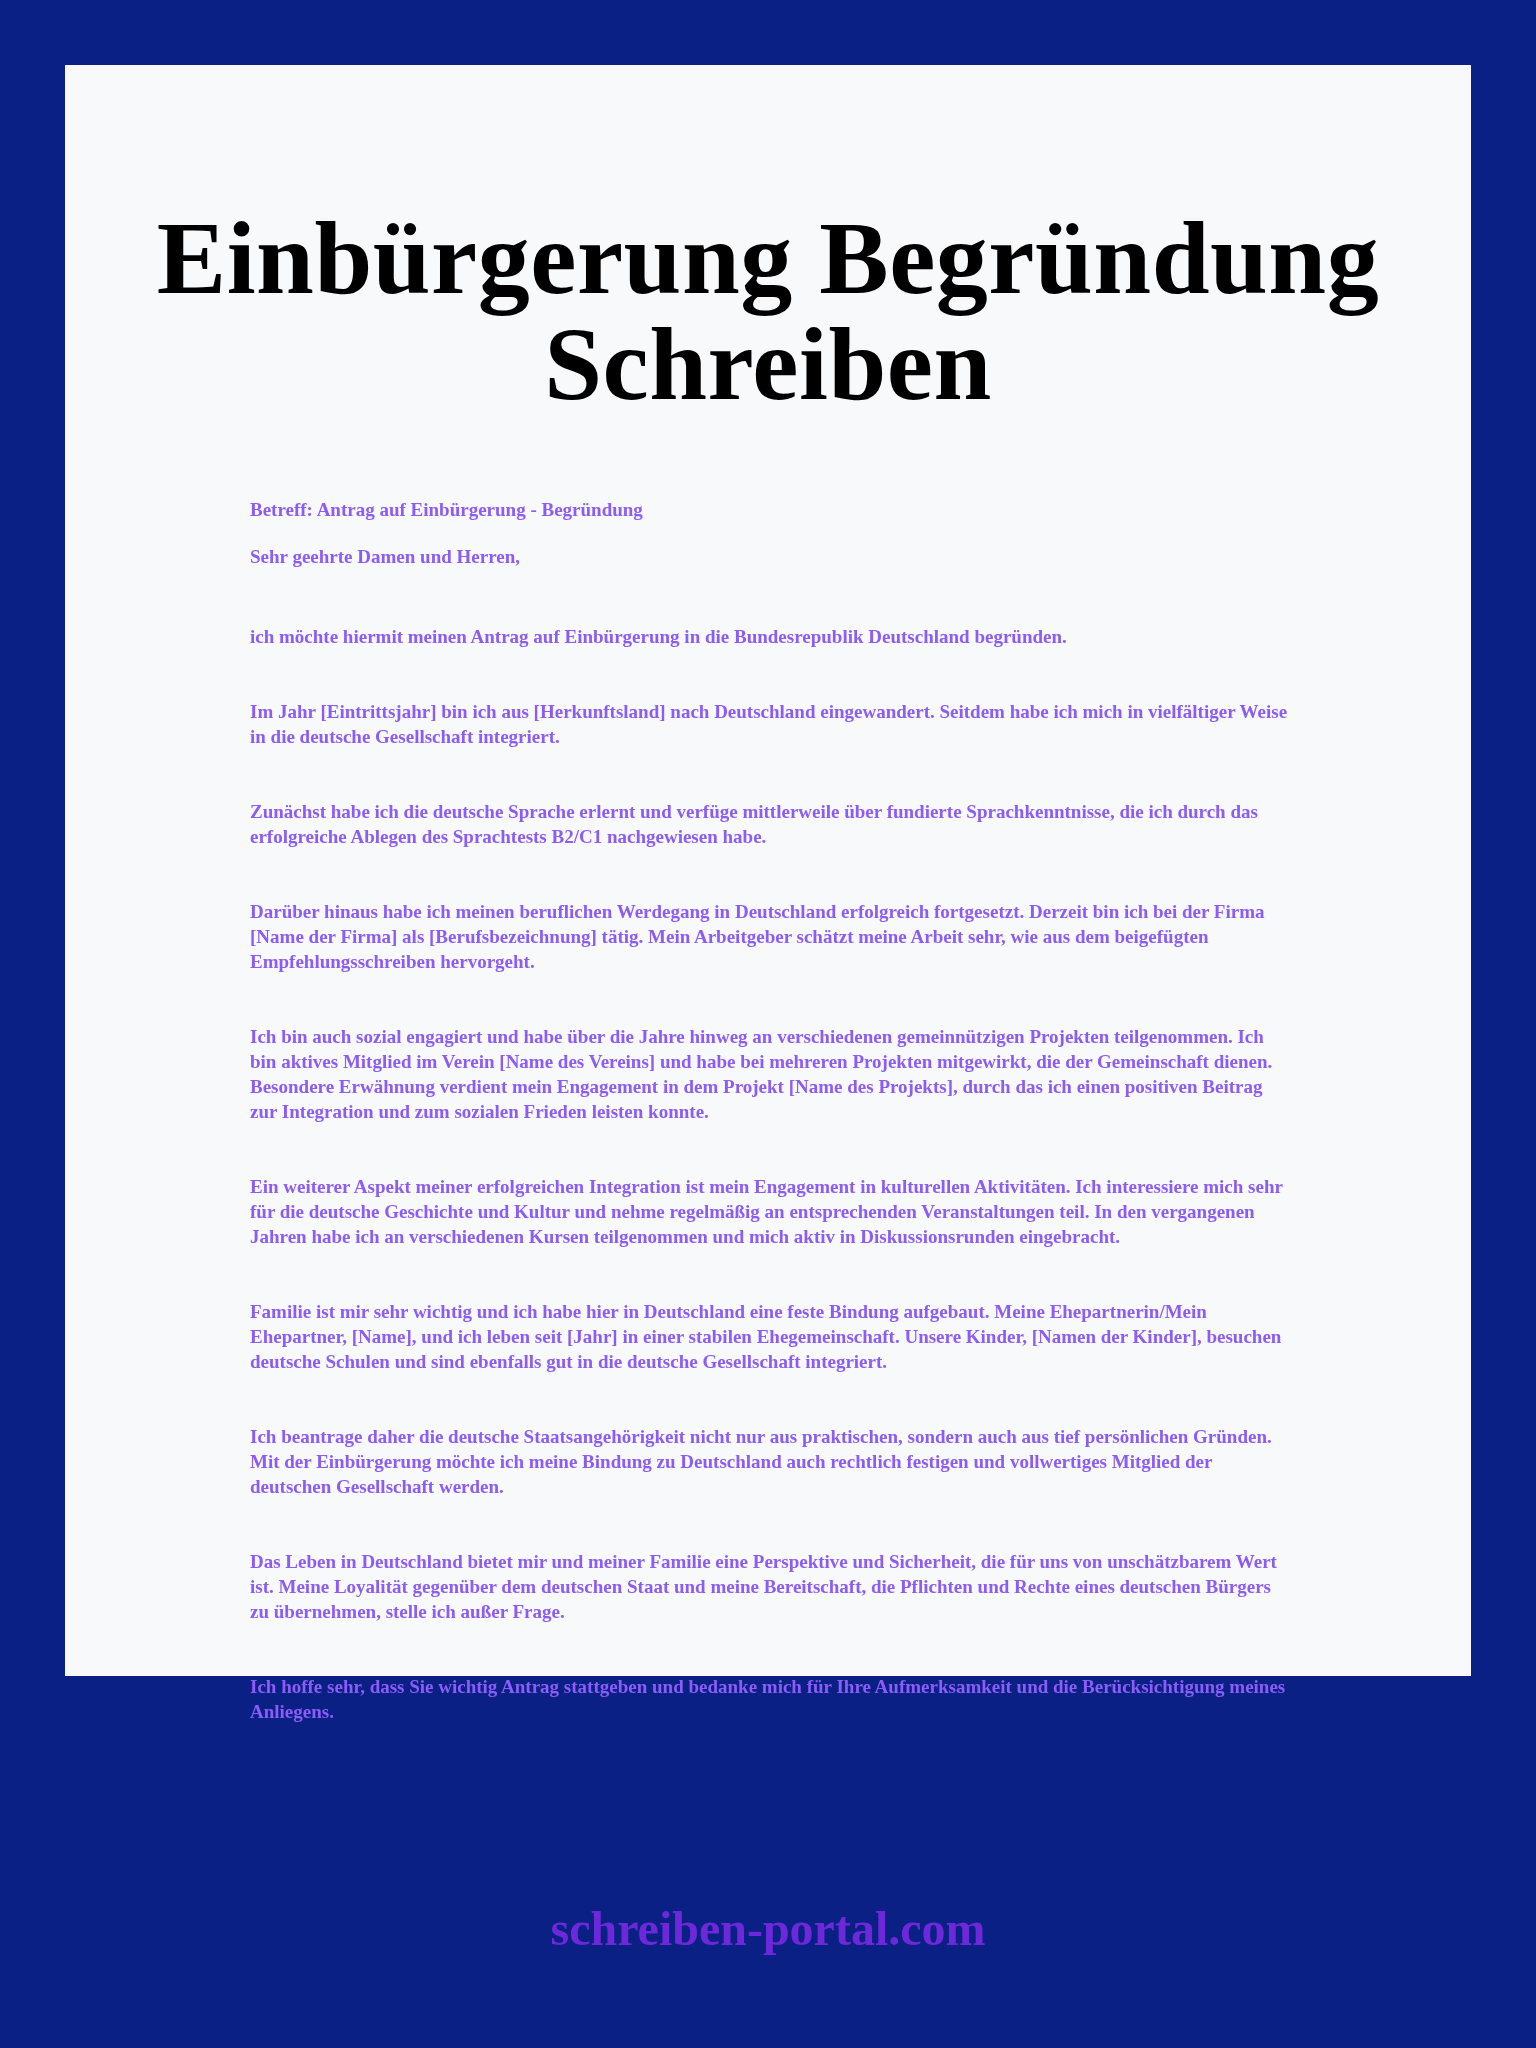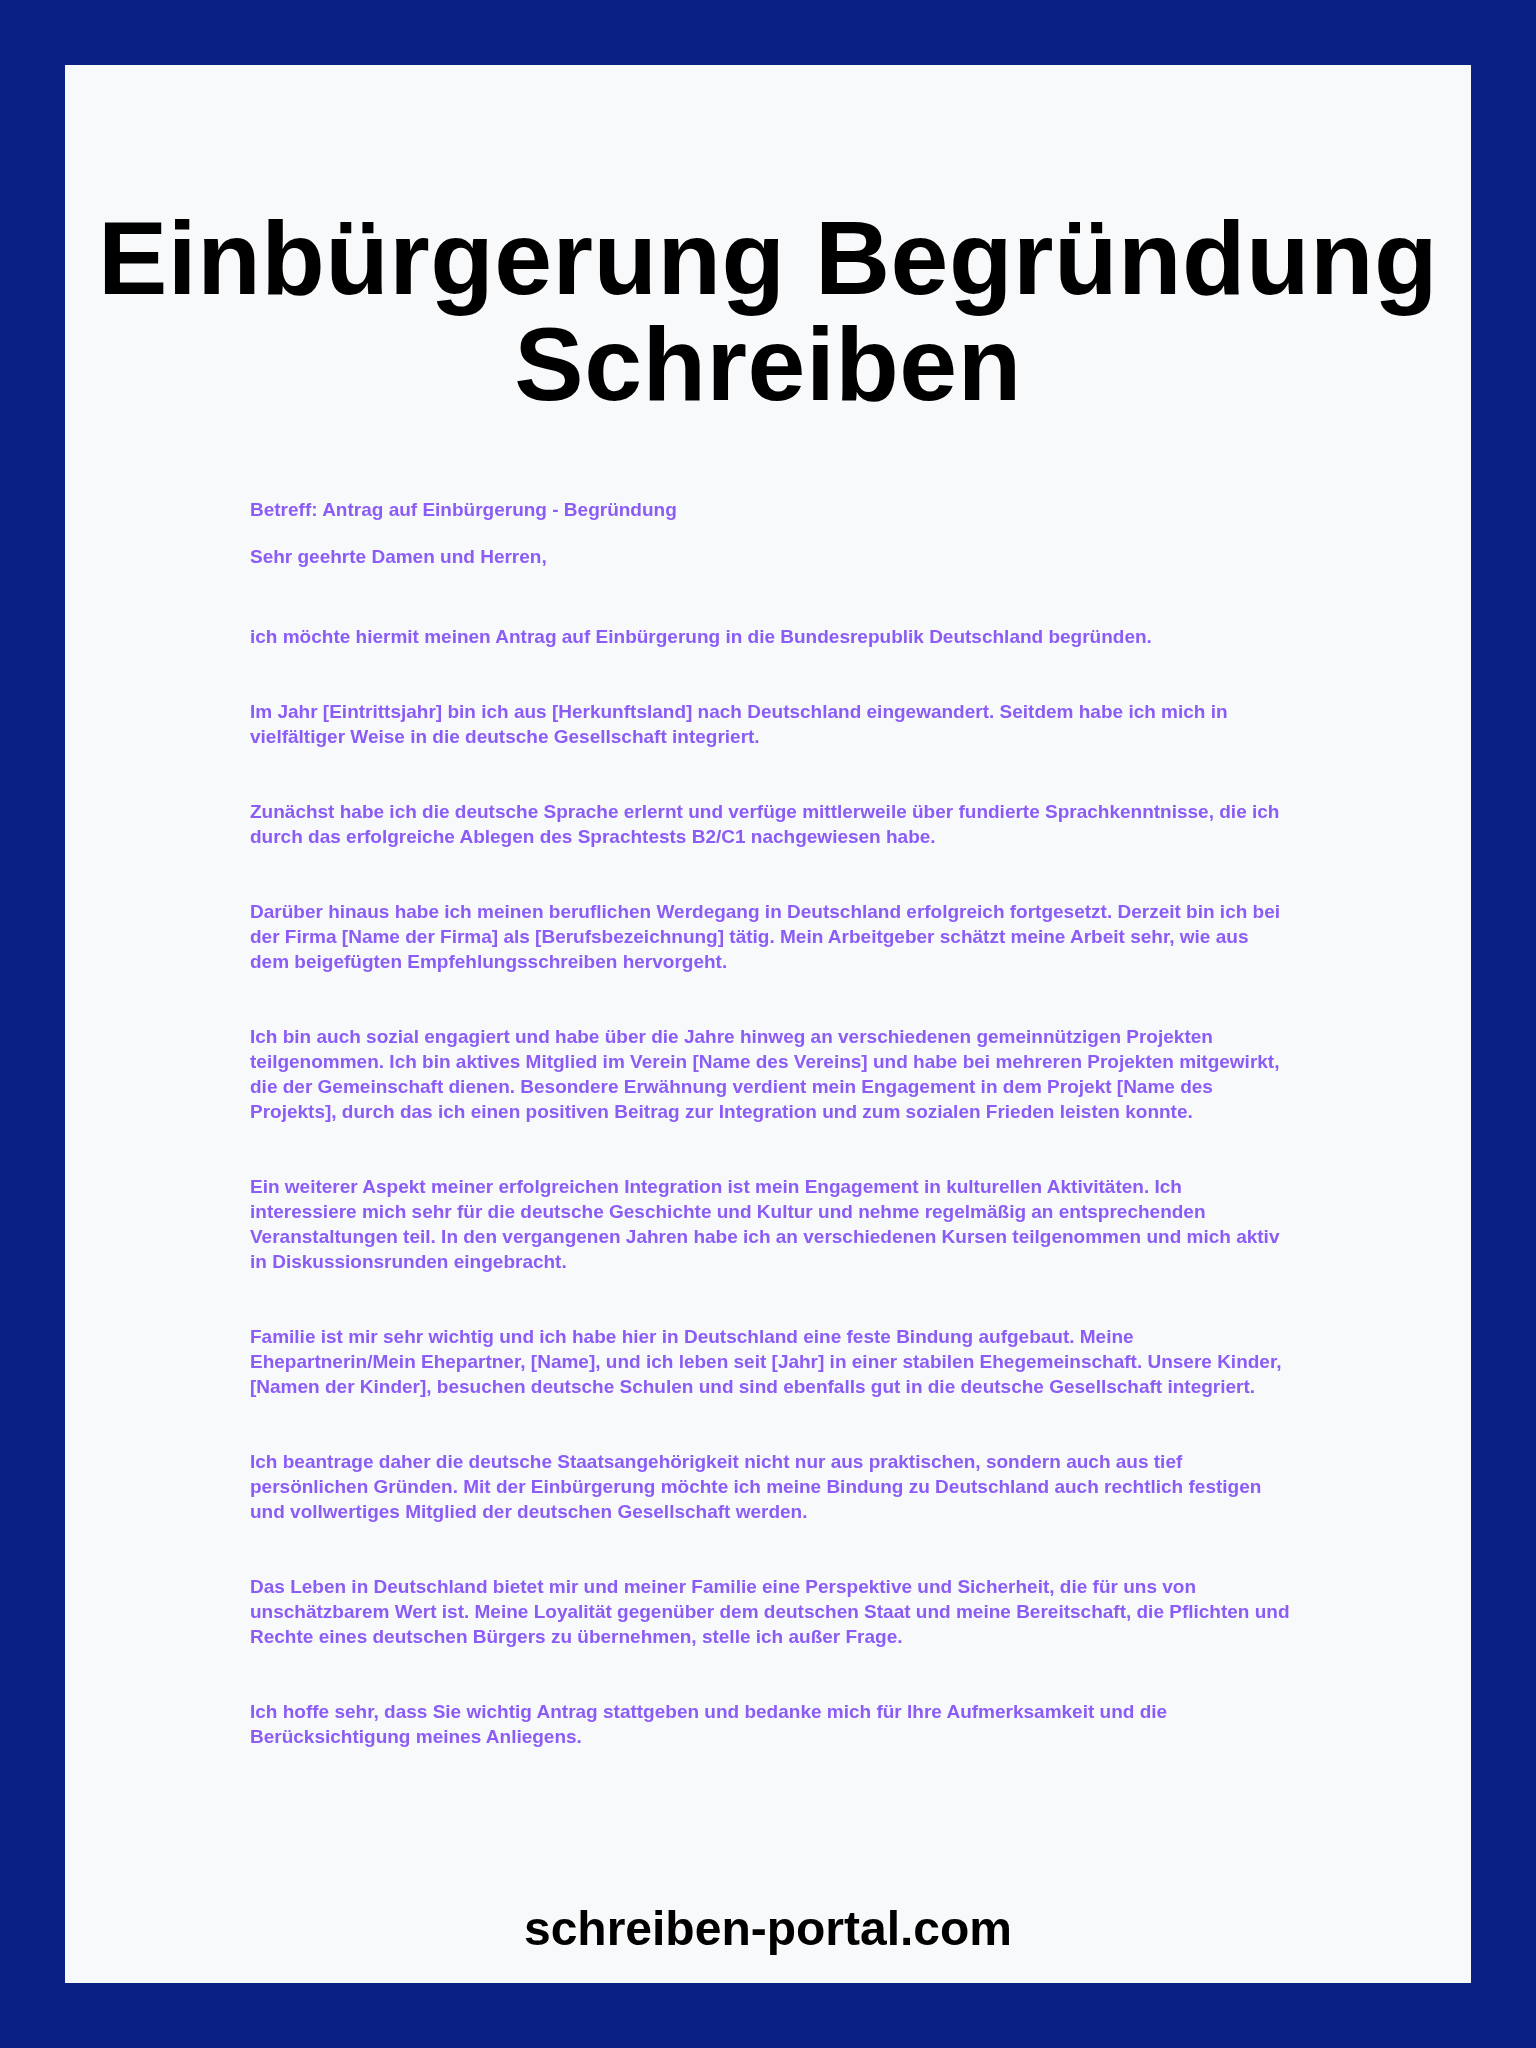--- a/index.html
+++ b/index.html
@@ -6,22 +6,23 @@
   body {
     width: 1536px; height: 2048px;
     background: #0a2085;
     position: relative;
     overflow: hidden;
     font-family: "Liberation Sans", sans-serif;
   }
   .page {
     position: absolute;
     left: 65px; top: 65px;
-    width: 1406px; height: 1918px;
+    width: 1406px; height: 1611px;
     background: #f8f9fb;
+    font-family: Liberation Serif, serif;
   }
   .title {
     position: absolute;
     left: 0; right: 0; top: 140px;
     text-align: center;
     font-weight: bold;
     font-size: 104px;
     line-height: 106px;
     color: #000;
     margin: 0;
@@ -40,21 +41,21 @@
   .subject { margin-bottom: 22px !important; }
   .salutation { margin-bottom: 55px !important; }
   .para { margin-bottom: 50px !important; }
   .footer {
     position: absolute;
     left: 0; right: 0; top: 1836px;
     text-align: center;
     font-weight: bold;
     font-size: 48px;
     line-height: 56px;
-    color: #000000;
+    color: #6d28d9;
   }
 </style>
 </head>
 <body>
 
 <div class="page">
   <h1 class="title">Einbürgerung Begründung Schreiben</h1>
 
   <div class="letter">
     <p class="subject">Betreff: Antrag auf Einbürgerung - Begründung</p>

